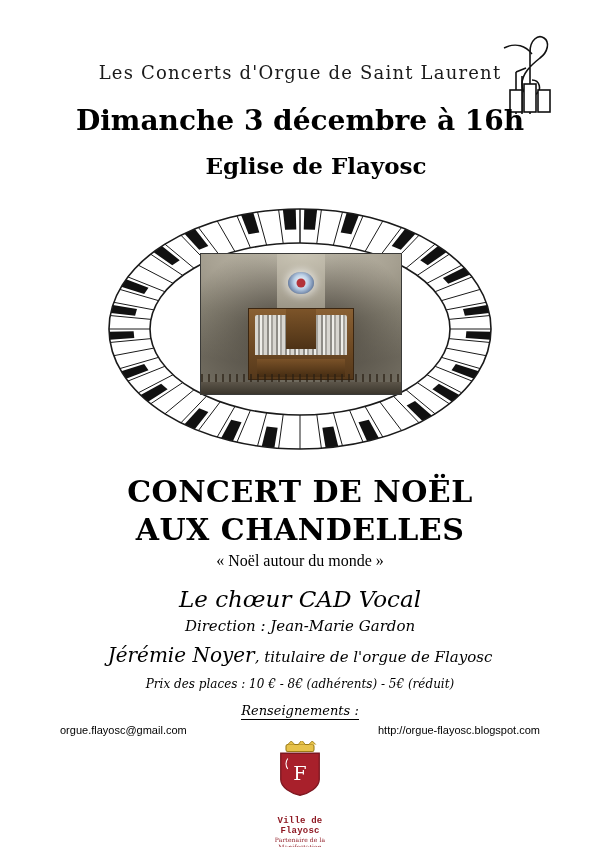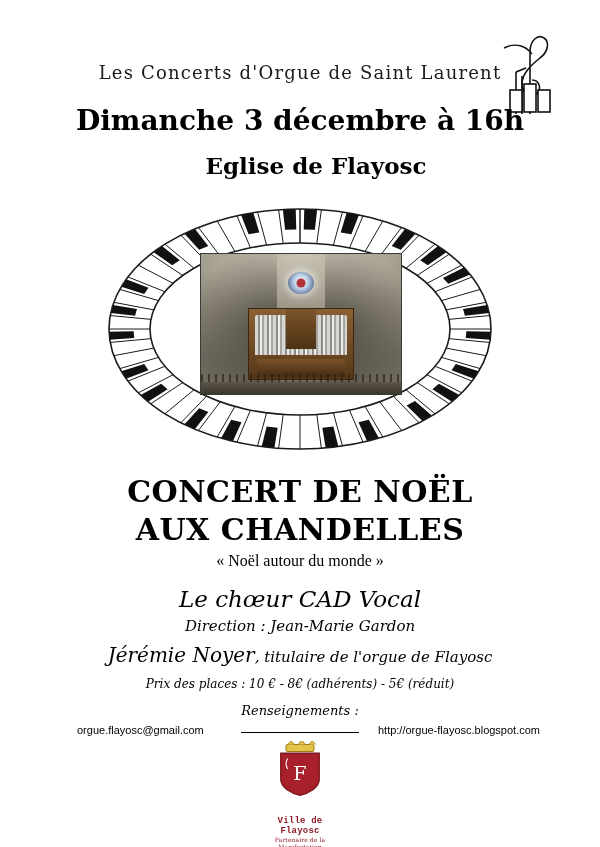--- a/index.html
+++ b/index.html
@@ -256,37 +256,36 @@
     top: 703px;
     left: 0;
     width: 600px;
     text-align: center;
     font-family: "DejaVu Serif", serif;
     font-style: italic;
     font-size: 13px;
   }
   .info-label span {
     border-bottom: 1px solid #000;
-    padding-bottom: 14px;
+    padding-bottom: 1px;
   }
 
   .contact-row {
     position: absolute;
     top: 724px;
     left: 60px;
     width: 480px;
     display: flex;
     justify-content: space-between;
     font-family: "Liberation Sans", sans-serif;
     font-size: 11px;
   }
   .contact-row a {
     color: #000;
     text-decoration: none;
-    margin-left: 17px;
   }
 
   
   .crest {
     position: absolute;
     left: 50%;
     top: 741px;
     transform: translateX(-50%);
     width: 80px;
     text-align: center;

